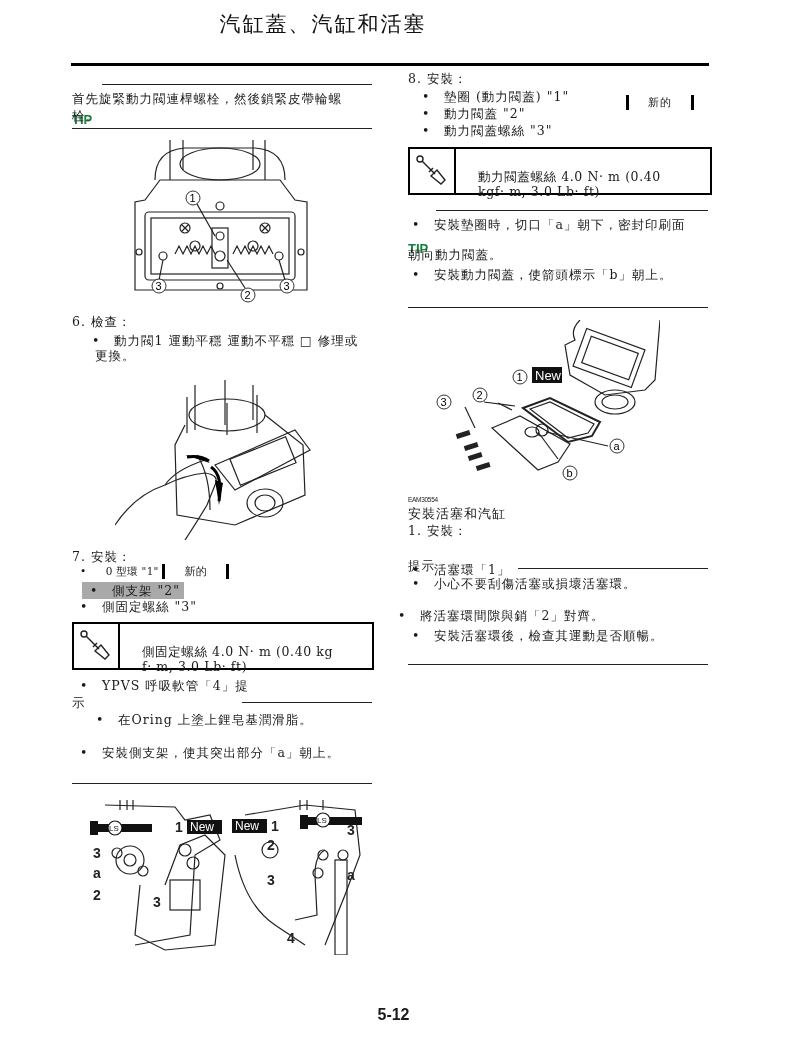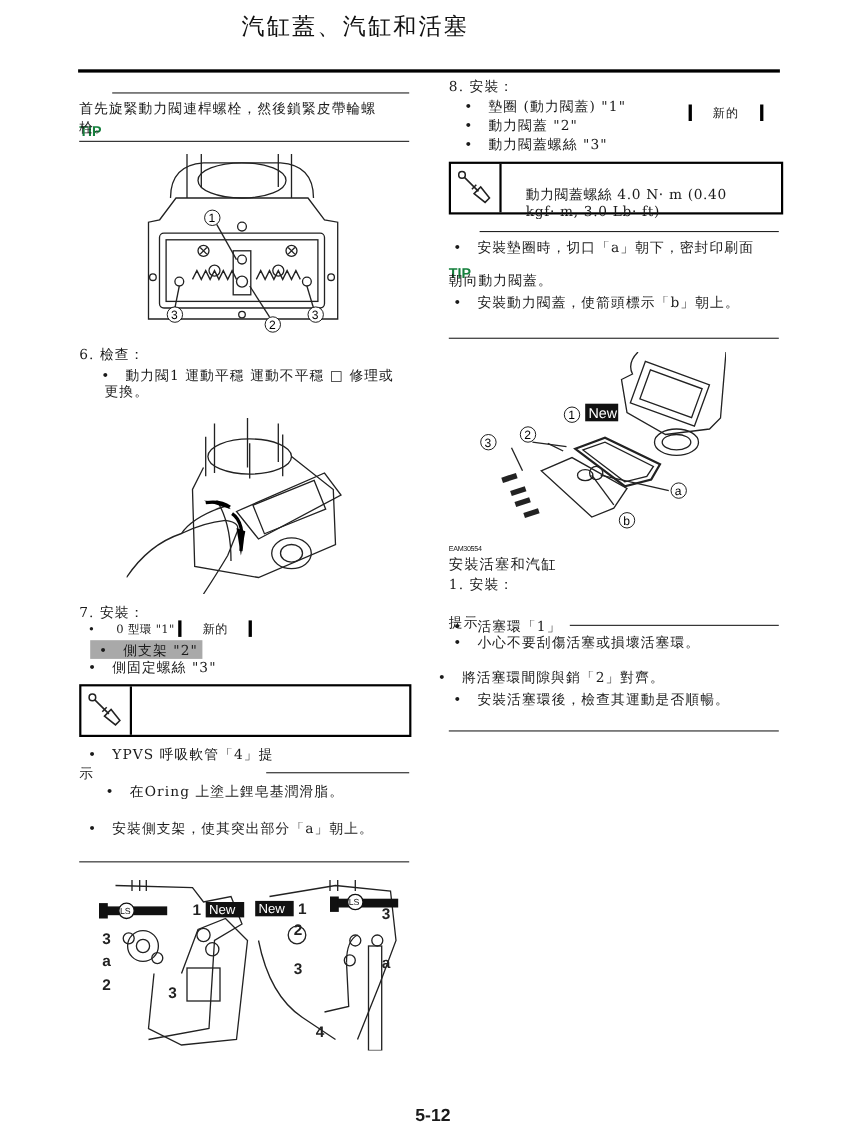--- a/index.html
+++ b/index.html
@@ -155,20 +155,24 @@
   <div class="torque-icon">
     <svg width="34" height="34" viewBox="0 0 34 34">
       <g fill="none" stroke="#222" stroke-width="1.4">
         <circle cx="5" cy="5" r="3"></circle>
         <line x1="7" y1="7" x2="20" y2="20"></line>
         <path d="M16 22 L22 16 L30 26 L26 30 Z"></path>
         <path d="M14 18 L18 14"></path>
       </g>
     </svg>
   </div>
+  <div class="torque-text">
+    <div>側固定螺絲 4.0 N· m (0.40 kg</div>
+    <div>f· m, 3.0 Lb· ft)</div>
+  </div>
 </div>
 
 <div class="abs txt bullet" style="left:72px; top:677px;">YPVS 呼吸軟管「4」提</div>
 <div class="abs txt" style="left:72px; top:694px;">示</div>
 <div class="abs tip-line" style="left:242px; top:702px; width:130px;"></div>
 <div class="abs txt bullet" style="left:88px; top:711px;">在Oring 上塗上鋰皂基潤滑脂。</div>
 <div class="abs txt bullet" style="left:72px; top:744px;">安裝側支架，使其突出部分「a」朝上。</div>
 <div class="abs rule" style="left:72px; top:783px; width:300px;"></div>
 
 

